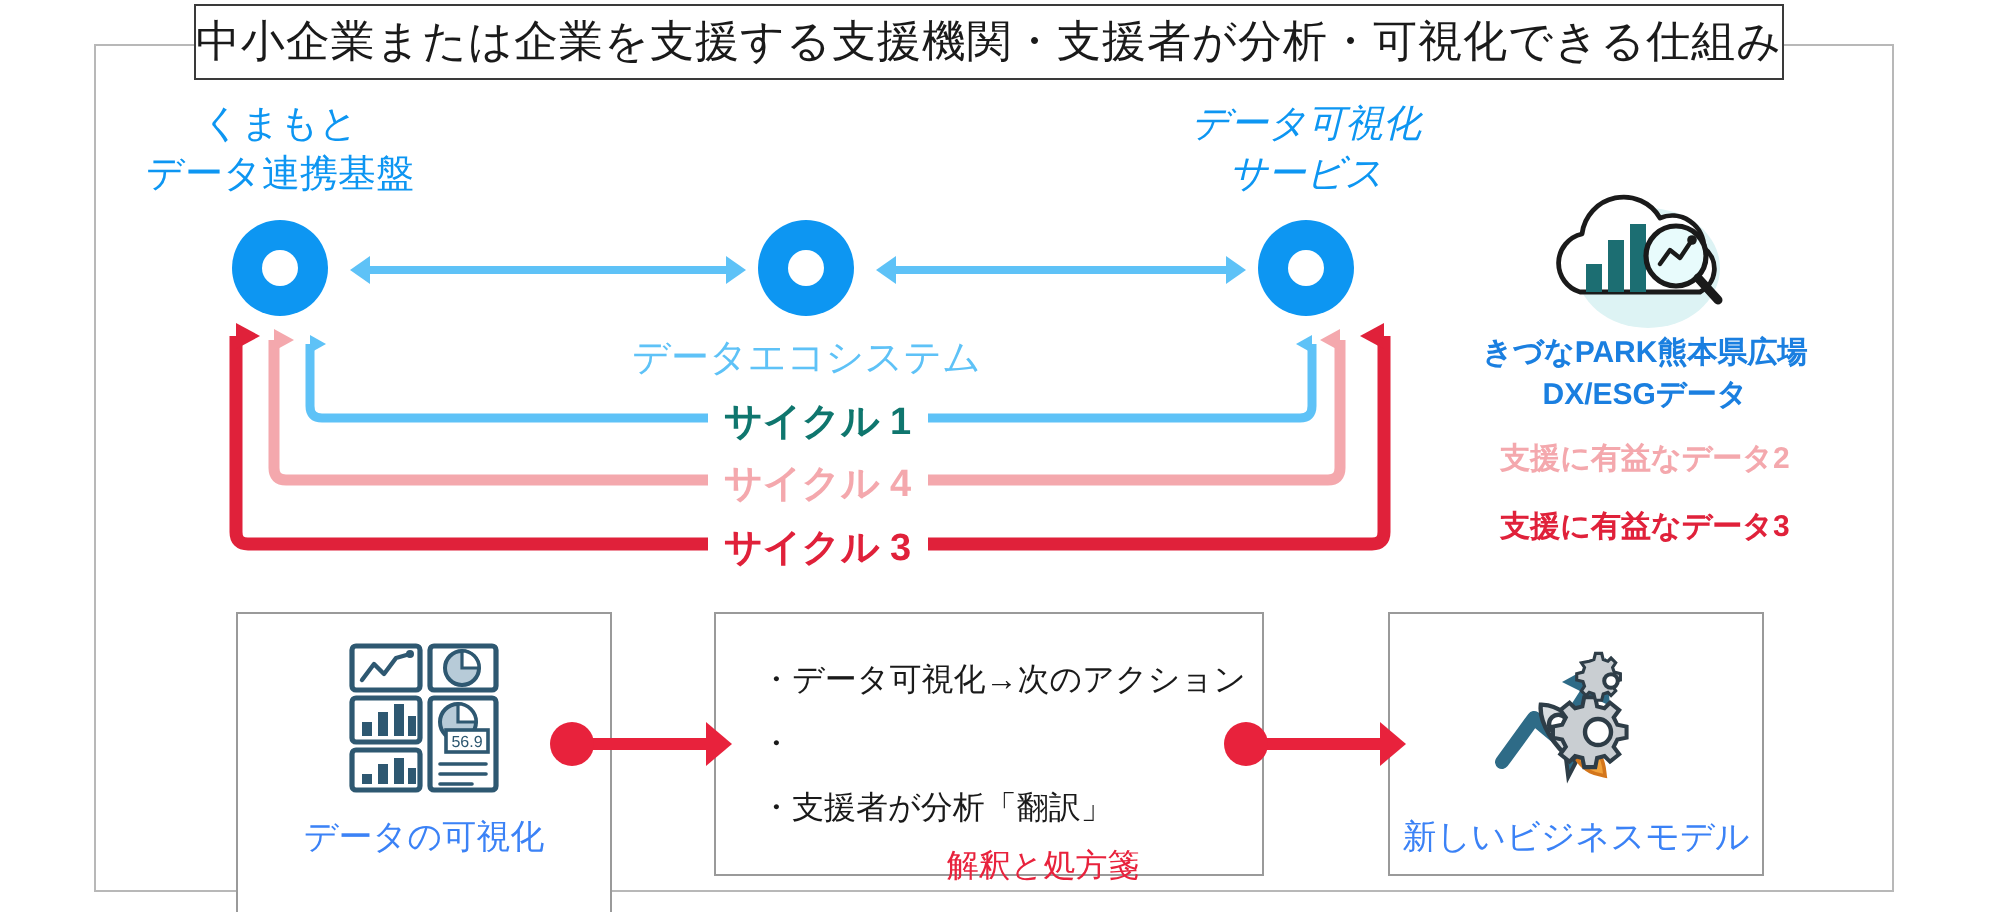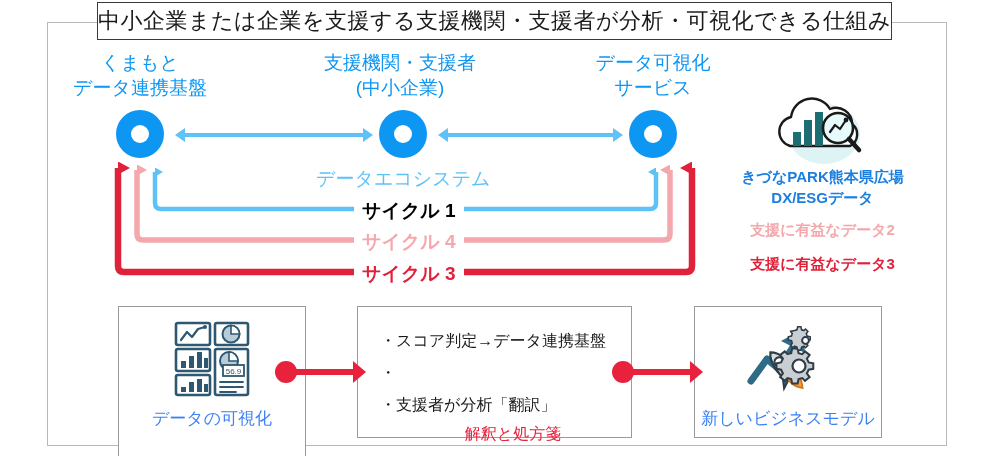--- a/index.html
+++ b/index.html
@@ -257,38 +257,34 @@
 
     <path d="M118,168 L118,266 Q118,272 124,272 L686,272 Q692,272 692,266 L692,168" fill="none" stroke="#e0213a" stroke-width="6.5" marker-start="url(#ah3)" marker-end="url(#ah3)"></path>
   </svg>
 
   <div class="node-label" style="left:36px; top:50px; width:208px;">
     <div>くまもと</div>
     <div>データ連携基盤</div>
   </div>
   <div class="node" style="left:116px; top:110px;"></div>
 
-  <div class="node-label" style="left:296px; top:50px; width:208px;">
-    <div>支援機関・支援者</div>
-    <div>(中小企業)</div>
-  </div>
   <div class="node" style="left:379px; top:110px;"></div>
 
-  <div class="node-label" style="left:549px; top:50px; width:208px;">
+  <div class="node-label" style="left:549px; top:50px; width:208px;font-style:italic;">
     <div>データ可視化</div>
     <div>サービス</div>
   </div>
   <div class="node" style="left:629px; top:110px;"></div>
 
   <div class="dbl-arrow" style="left:184px; width:180px;"></div>
   <div class="dbl-arrow" style="left:447px; width:167px;"></div>
 
   <div class="eco-label" style="left:316px; top:166px;">データエコシステム</div>
 
-  <div class="cycle-label" style="left:354px; top:198px; color:#000000;">サイクル 1</div>
+  <div class="cycle-label" style="left:354px; top:198px; color:#0f766e;">サイクル 1</div>
   <div class="cycle-label" style="left:354px; top:229px; color:#f4a8ad;">サイクル 4</div>
   <div class="cycle-label" style="left:354px; top:261px; color:#e0213a;">サイクル 3</div>
 
   <div class="cloud-wrap">
     <svg viewBox="0 0 120 78" width="120" height="78">
       <ellipse cx="64" cy="46" rx="36" ry="30" fill="#ddf3f4"></ellipse>
       <path d="M30,58 a15,15 0 0 1 1,-29 a21,21 0 0 1 39,-8 a16,16 0 0 1 22,15 a13,13 0 0 1 -2,22 Z" fill="#ffffff" stroke="#1a1a1a" stroke-width="2.4" stroke-linejoin="round"></path>
       <rect x="33" y="44" width="8" height="14" fill="#1c6e72"></rect>
       <rect x="44" y="32" width="8" height="26" fill="#1c6e72"></rect>
       <rect x="55" y="24" width="8" height="34" fill="#1c6e72"></rect>
@@ -340,21 +336,21 @@
         </g>
       </svg>
     </div>
     <div class="bbox-caption" style="top:100px;">データの可視化</div>
   </div>
 
   <div class="bbox" style="left:357px; top:306px; width:275px; height:132px;">
     <div class="bullet-list">
       <div class="bullet-row">
         <span class="bullet-dot">・</span>
-        <span>スコア判定→データ連携基盤</span>
+        <span>データ可視化→次のアクション</span>
       </div>
       <div class="bullet-row">
         <span class="bullet-dot">・</span>
       </div>
       <div class="bullet-row">
         <span class="bullet-dot">・</span>
         <span>支援者が分析「翻訳」</span>
       </div>
       <div class="bullet-red">解釈と処方箋</div>
     </div>

